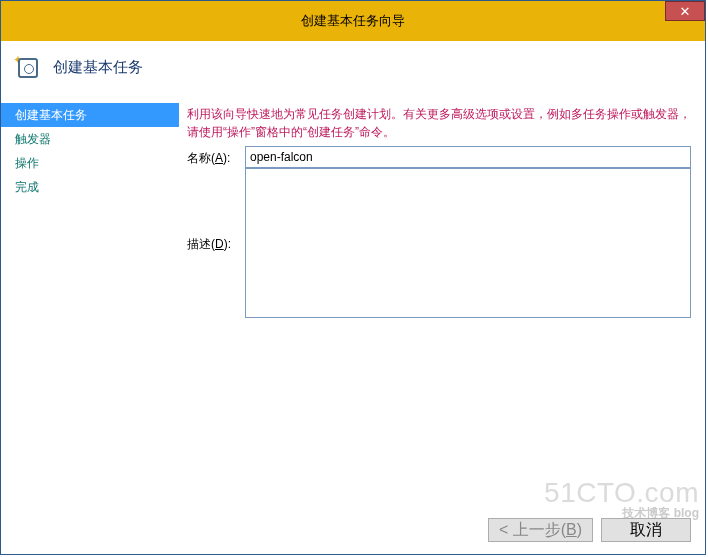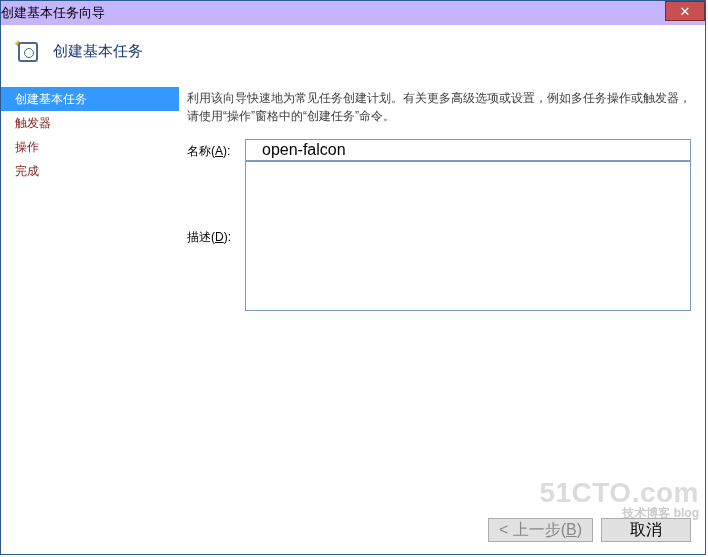--- a/index.html
+++ b/index.html
@@ -14,25 +14,25 @@
     position: relative;
   }
   .window {
     border: 1px solid #2c5a8f;
     width: 706px;
     height: 555px;
     position: relative;
     background: #fff;
   }
   .titlebar {
-    background: #c4b5fd;
-    height: 24px;
-    display: flex;
-    align-items: center;
-    justify-content: flex-start;
+    background: #eab308;
+    height: 40px;
+    display: flex;
+    align-items: center;
+    justify-content: center;
     position: relative;
     color: #000;
   }
   .titlebar .title {
     font-size: 13px;
     color: #000;
   }
   .close-btn {
     position: absolute;
     right: 0;
@@ -95,54 +95,54 @@
     display: flex;
     height: 459px;
   }
   .sidebar {
     width: 178px;
     padding-top: 10px;
     flex-shrink: 0;
   }
   .sidebar-item {
     padding: 4px 6px 4px 14px;
-    color: #7f1d1d;
+    color: #0f766e;
     cursor: pointer;
     line-height: 16px;
   }
   .sidebar-item.active {
     background: #3399ff;
     color: #fff;
   }
   .main {
     flex: 1;
     padding: 12px 14px 0 8px;
   }
   .intro {
-    color: #404040;
+    color: #be185d;
     line-height: 18px;
-    margin-bottom: 14px;
+    margin-bottom: 5px;
   }
   .field-row {
     display: flex;
     align-items: center;
     margin-bottom: 0;
   }
   .field-label {
     width: 58px;
     flex-shrink: 0;
     padding-top: 3px;
   }
   .field-label .u { text-decoration: underline; }
   .text-input {
     flex: 1;
     height: 22px;
     border: 1px solid #7a9ac0;
-    padding: 2px 16px;
-    font-size: 16px;
+    padding: 2px 4px;
+    font-size: 12px;
     font-family: inherit;
   }
   .textarea-input {
     flex: 1;
     height: 150px;
     border: 1px solid #7a9ac0;
     padding: 2px 4px;
     font-size: 12px;
     font-family: inherit;
     resize: none;
@@ -177,21 +177,21 @@
   }
   .watermark {
     position: absolute;
     right: 6px;
     bottom: 32px;
     pointer-events: none;
     font-family: Arial, sans-serif;
   }
   .watermark .big {
     font-size: 28px;
-    font-weight: bold;
+    font-weight: normal;
     color: rgba(200,200,200,0.65);
     letter-spacing: 0.5px;
     line-height: 28px;
     text-align: right;
   }
   .watermark .small {
     font-size: 12px;
     font-weight: bold;
     color: rgba(160,160,160,0.55);
     text-align: right;

